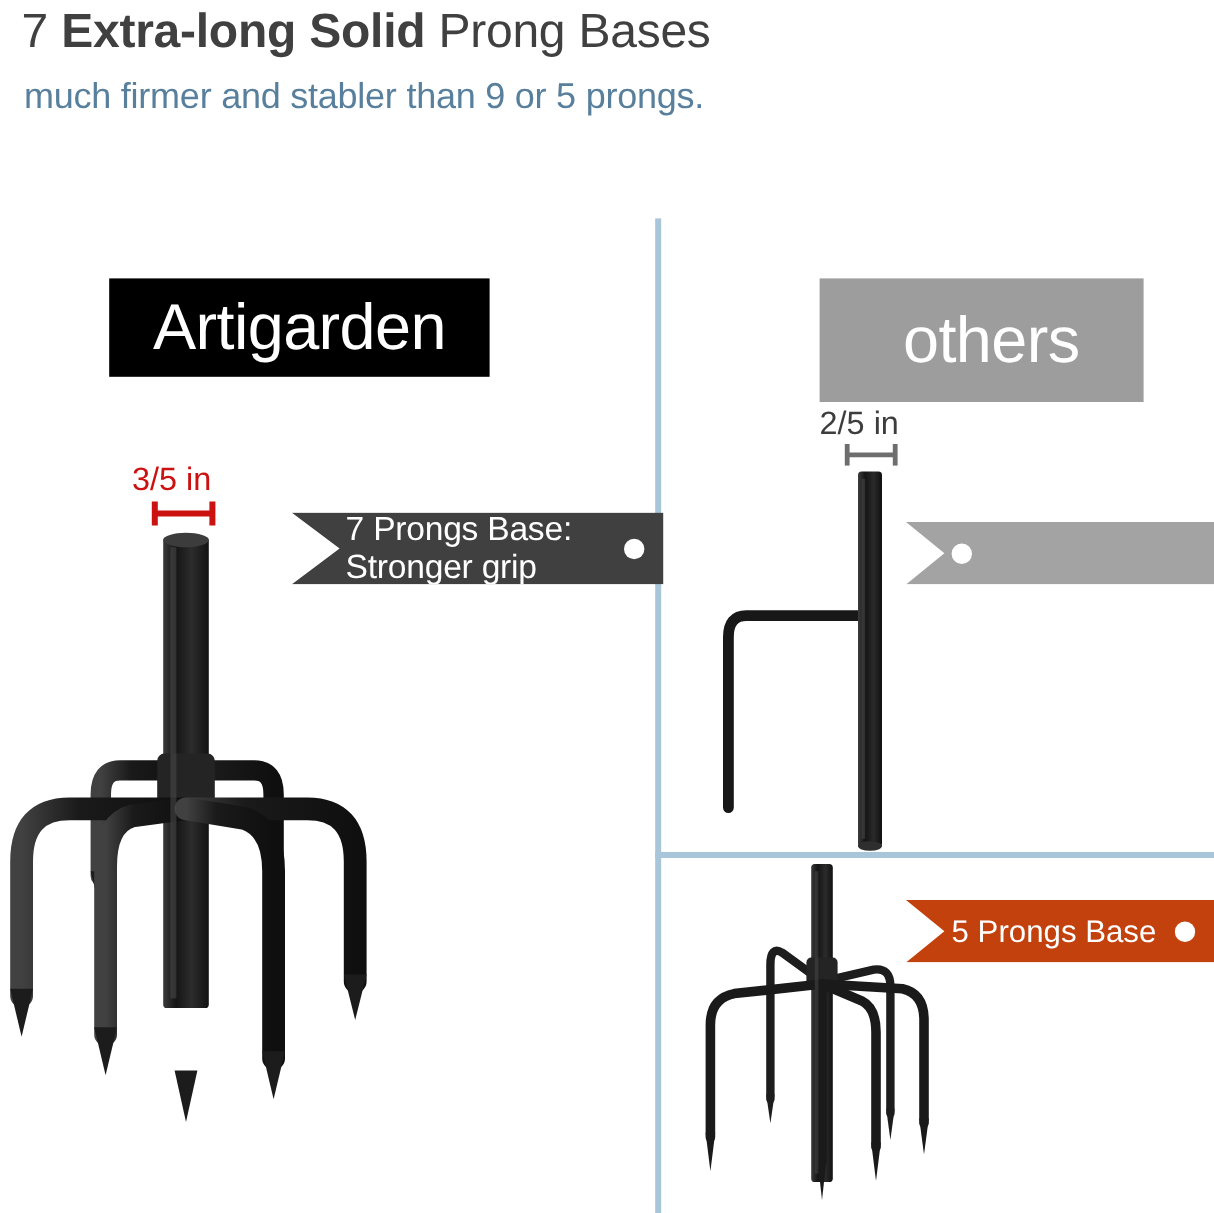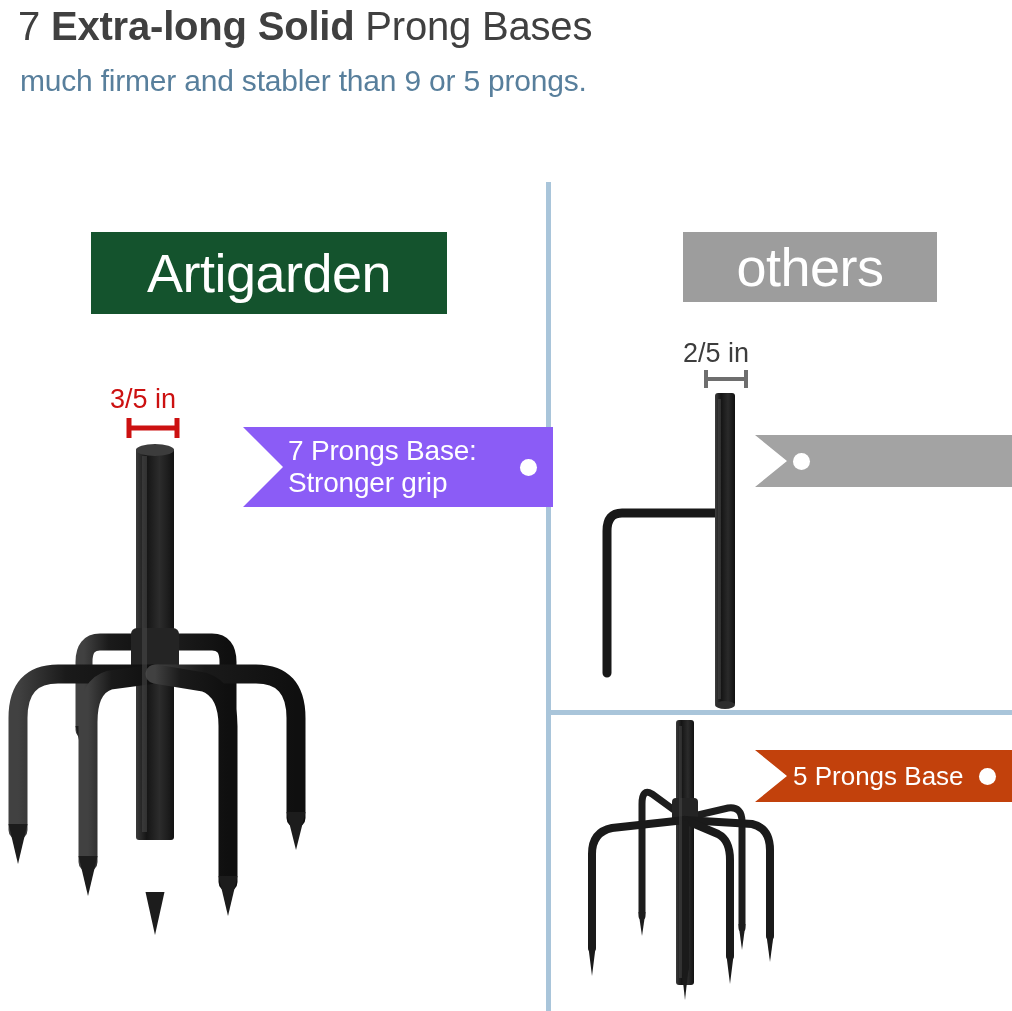--- a/index.html
+++ b/index.html
@@ -63,36 +63,37 @@
   .brand-box {
     position: absolute;
     display: flex;
     align-items: center;
     justify-content: center;
     color: #ffffff;
   }
   #brand-artigarden {
     left: 91px;
     top: 232px;
-    width: 356px;
+    width: 317px;
     height: 82px;
-    background: #14532d;
+    background: #000000;
     font-size: 54px;
     font-weight: normal;
     letter-spacing: -0.5px;
   }
   #brand-others {
     left: 683px;
     top: 232px;
     width: 254px;
-    height: 70px;
+    height: 103px;
     background: #9d9d9d;
     font-size: 54px;
     font-weight: normal;
     letter-spacing: -0.5px;
+    padding-left: 16px;
   }
   .dim-label {
     position: absolute;
     font-size: 27px;
     font-weight: normal;
     white-space: nowrap;
   }
   #dim-left-label  { left: 110px; top: 384px; color: #cc1111; }
   #dim-right-label { left: 683px; top: 338px; color: #3d3d3d; }
 
@@ -112,22 +113,22 @@
     width: 17px;
     height: 17px;
     border-radius: 50%;
     background: #ffffff;
     margin-right: 16px;
   }
   #banner-7prong {
     left: 243px;
     top: 427px;
     width: 310px;
-    height: 80px;
-    background: #8b5cf6;
+    height: 60px;
+    background: #404040;
     clip-path: polygon(0 0, 100% 0, 100% 100%, 0 100%, 40px 50%);
     padding-left: 45px;
     box-sizing: border-box;
   }
   #banner-7prong .banner-text {
     font-size: 28px;
     line-height: 32px;
     letter-spacing: -0.2px;
   }
   #banner-2prong {

